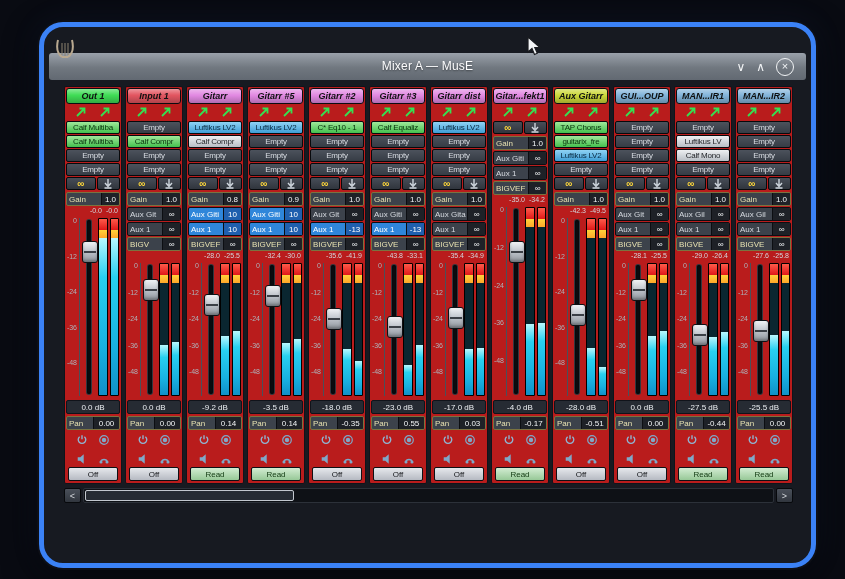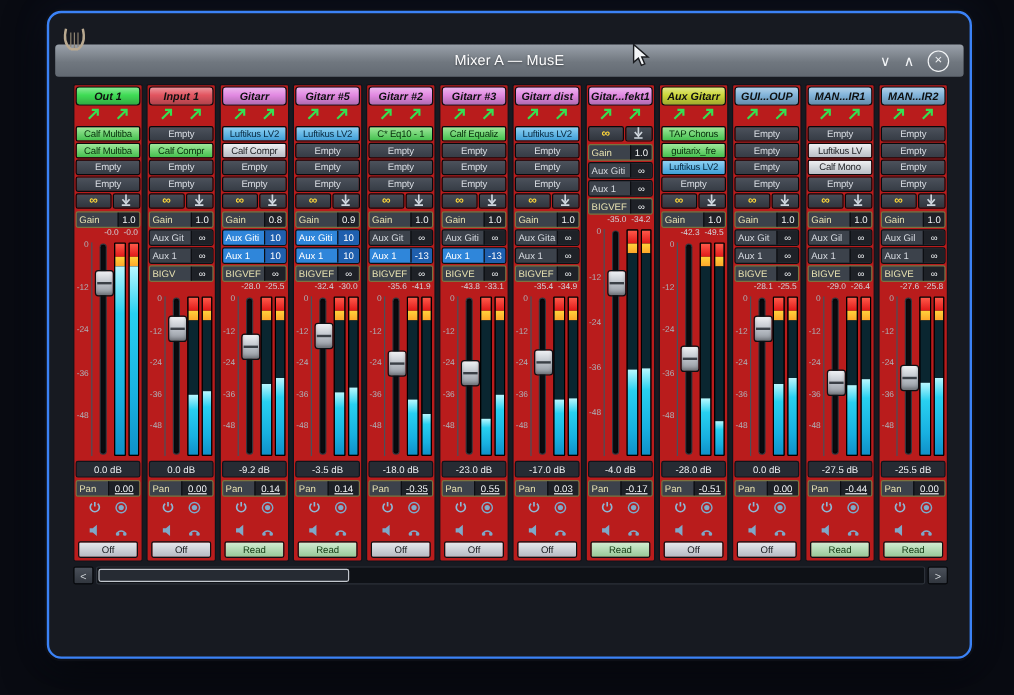--- a/index.html
+++ b/index.html
@@ -1,19 +1,19 @@
 <!DOCTYPE html>
 <html><head>
 <meta charset="utf-8">
 <style>
   html,body{margin:0;padding:0;}
   body{width:845px;height:579px;background:#090b12;position:relative;overflow:hidden;
        font-family:"Liberation Sans",sans-serif;-webkit-font-smoothing:antialiased;}
-  .window{position:absolute;left:39px;top:9px;width:767px;height:536px;background:#171a21;
-          border:2px solid #3b82f6;border-radius:12px;
+  .window{position:absolute;left:39px;top:22px;width:767px;height:536px;background:#171a21;
+          border:5px solid #3b82f6;border-radius:24px;
           box-shadow:0 0 0 2px #0d0f16,0 10px 34px rgba(0,0,0,.75),0 0 30px rgba(70,110,200,.12);}
   .win-top{height:26px;position:relative;}
   .logo{position:absolute;left:10px;top:11px;z-index:6;}
   .titlebar{height:27px;margin:0 5px;border-radius:3px;position:relative;
             background:linear-gradient(#9aa1aa,#70777f 55%,#626972);}
   .title{position:absolute;left:0;right:0;top:6px;text-align:center;color:#fdfdfe;font-size:12px;
          text-shadow:0 1px 2px rgba(0,0,0,.45);letter-spacing:.2px;}
   .win-controls{position:absolute;right:12px;top:0;bottom:0;display:flex;align-items:center;gap:11px;color:#f2f4f6;}
   .wbtn{font-size:12px;line-height:1;cursor:default;}
   .close-btn{width:16px;height:16px;border:1.5px solid #f2f4f6;border-radius:50%;
@@ -44,21 +44,21 @@
   .mini{display:flex;height:12px;margin:1px 1px 0;border:1px solid #0c0e12;background:#3c424b;
         border-radius:2px;font-size:8px;align-items:stretch;overflow:hidden;}
   .mini-label{flex:1;padding:0 1px 0 2px;color:#d6dae0;display:flex;align-items:center;white-space:nowrap;overflow:hidden;}
   .mini-val{width:17px;background:#1e2127;color:#f2f4f6;display:flex;align-items:center;justify-content:center;
             border-left:1px solid #0c0e12;white-space:nowrap;}
   .olive{border-color:#7a7340;}
   .olive .mini-label{color:#e6e0b0;}
   .aux-active{background:#2f86da;}
   .aux-active .mini-label{color:#fff;}
   .aux-active .mini-val{background:#1f5fae;color:#fff;}
-  .pan .mini-val{width:25px;text-decoration:underline;}
+  .pan .mini-val{width:25px;}
   .peaks{display:flex;justify-content:flex-end;gap:4px;padding:1px 3px 0 0;height:9px;font-size:7px;color:#d2d6dc;}
   .meter-area{flex:1;display:flex;gap:2px;padding:2px 2px 2px 0;min-height:40px;}
   .scale{width:14px;position:relative;font-size:7px;color:#aeb3ba;border-right:1px solid #4a505a;}
   .scale-label{position:absolute;right:2px;line-height:7px;}
   .fader{width:14px;position:relative;}
   .groove{position:absolute;left:5px;top:2px;bottom:2px;width:4px;background:#0b0e13;border-radius:2px;
           box-shadow:inset 0 0 3px #000,0 0 0 1px #31363e;}
   .handle{position:absolute;left:0;width:14px;height:20px;border:1px solid #0e1014;border-radius:3px;
           background:linear-gradient(#f0f2f5,#c2c7ce 45%,#8f959d);box-shadow:inset 0 -2px 3px rgba(0,0,0,.25);}
   .handle::after{content:"";position:absolute;left:1px;right:1px;top:9px;height:2px;background:#3a3f46;}

